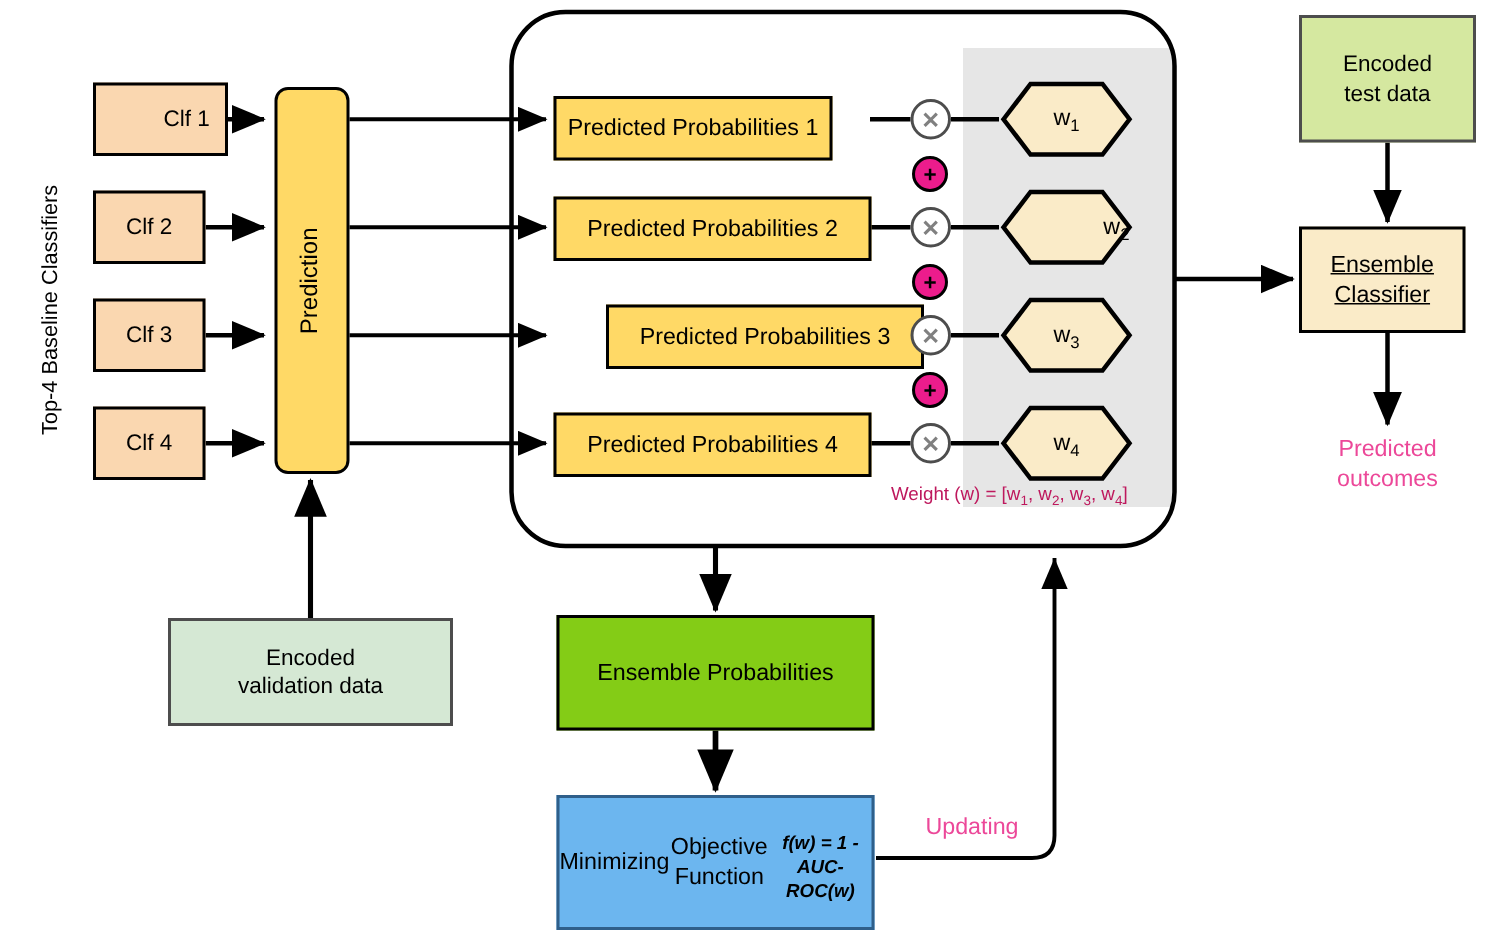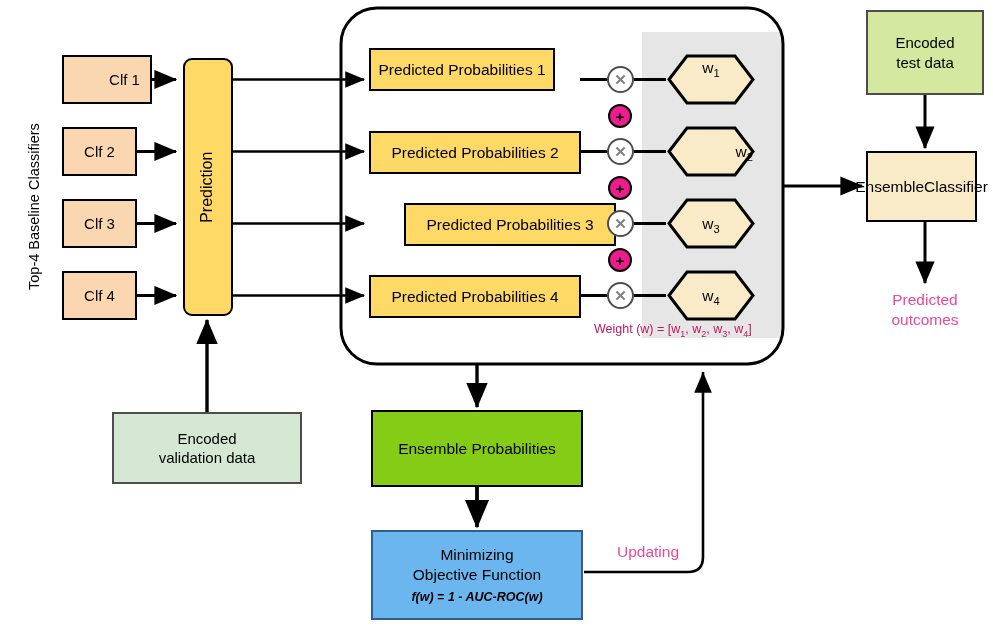--- a/index.html
+++ b/index.html
@@ -69,21 +69,21 @@
   }
   .b-blue-light {
     background: #84cc16;
     border: 2.5px solid #000000;
     font-size: 15.5px;
   }
   .b-blue-dark {
     background: #6cb6ef;
     border: 2.5px solid #2f5f8a;
     font-size: 15.5px;
-    flex-direction: column;
+    flex-direction: row;
     justify-content: center;
   }
   .b-blue-dark .formula {
     font-size: 12.5px;
     font-style: italic;
     font-weight: bold;
     margin-top: 5px;
   }
   .plain-text {
     position: absolute;
@@ -218,21 +218,21 @@
     <span>Clf 3</span>
   </div>
   <div class="node b-clf" style="left:62px; top:271px; width:75px; height:49px;">
     <span>Clf 4</span>
   </div>
 
   <div class="node b-pred" style="left:183px; top:58px; width:50px; height:258px;">
     <span class="vert">Prediction</span>
   </div>
 
-  <div class="node b-pp" style="left:369px; top:48px; width:186px; height:43px;">
+  <div class="node b-pp" style="left:369px; top:64px; width:186px; height:43px;">
     <span>Predicted Probabilities 1</span>
   </div>
   <div class="node b-pp" style="left:369px; top:131px; width:212px; height:43px;">
     <span>Predicted Probabilities 2</span>
   </div>
   <div class="node b-pp" style="left:369px; top:203px; width:212px; height:43px;margin-left:35px;">
     <span>Predicted Probabilities 3</span>
   </div>
   <div class="node b-pp" style="left:369px; top:275px; width:212px; height:43px;">
     <span>Predicted Probabilities 4</span>
@@ -254,21 +254,21 @@
   <div class="op op-add" style="left:608px; top:104px; width:24px; height:24px;">
     <span>+</span>
   </div>
   <div class="op op-add" style="left:608px; top:176px; width:24px; height:24px;">
     <span>+</span>
   </div>
   <div class="op op-add" style="left:608px; top:248px; width:24px; height:24px;">
     <span>+</span>
   </div>
 
-  <div class="hexlabel" style="left:669px; top:59px; width:84px;">
+  <div class="hexlabel" style="left:669px; top:70px; width:84px;">
     <span>w</span><sub>1</sub>
   </div>
   <div class="hexlabel" style="left:669px; top:143px; width:84px;text-align:right;">
     <span>w</span><sub>2</sub>
   </div>
   <div class="hexlabel" style="left:669px; top:215px; width:84px;">
     <span>w</span><sub>3</sub>
   </div>
   <div class="hexlabel" style="left:669px; top:287px; width:84px;">
     <span>w</span><sub>4</sub>
@@ -281,21 +281,21 @@
   <div class="node b-green-val" style="left:112px; top:412px; width:190px; height:72px; flex-direction:column;">
     <span>Encoded</span>
     <span>validation data</span>
   </div>
 
   <div class="node b-green-test" style="left:866px; top:10px; width:118px; height:85px; flex-direction:column;">
     <span>Encoded</span>
     <span>test data</span>
   </div>
 
-  <div class="node b-cream" style="left:866px; top:151px; width:111px; height:71px; flex-direction:row;">
+  <div class="node b-cream" style="left:866px; top:151px; width:111px; height:71px; flex-direction:column;text-decoration:underline;">
     <span>Ensemble</span>
     <span>Classifier</span>
   </div>
 
   <div class="plain-text" style="left:862px; top:290px; width:126px; font-size:15.5px;">
     <div>Predicted</div>
     <div>outcomes</div>
   </div>
 
   <div class="node b-blue-light" style="left:371px; top:410px; width:212px; height:77px;">

